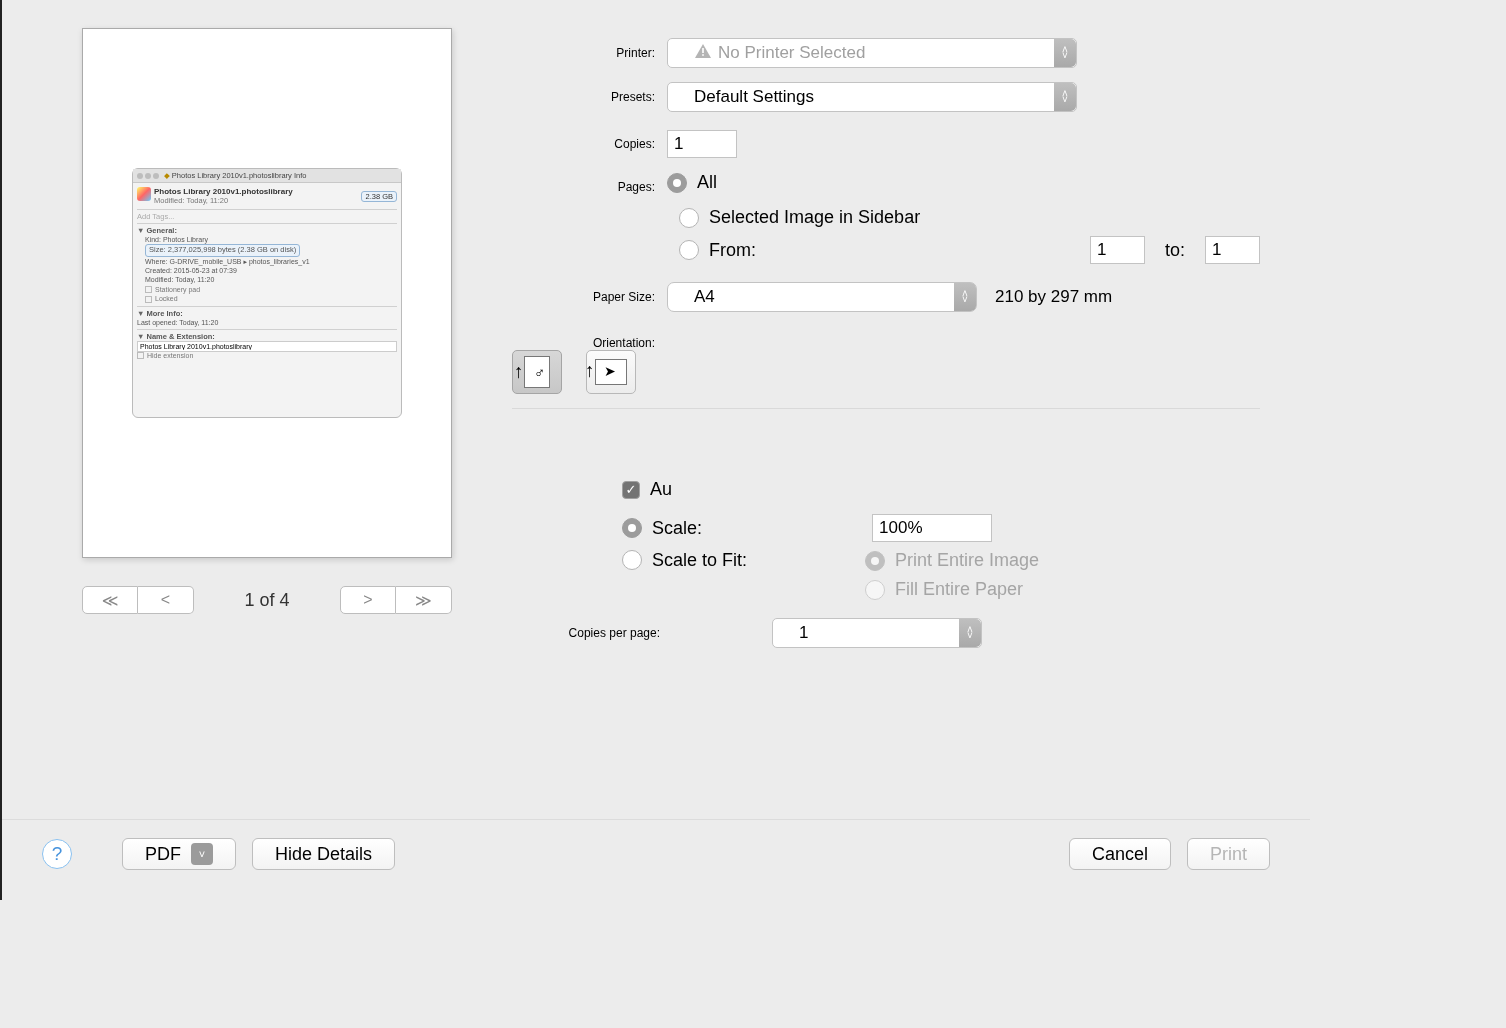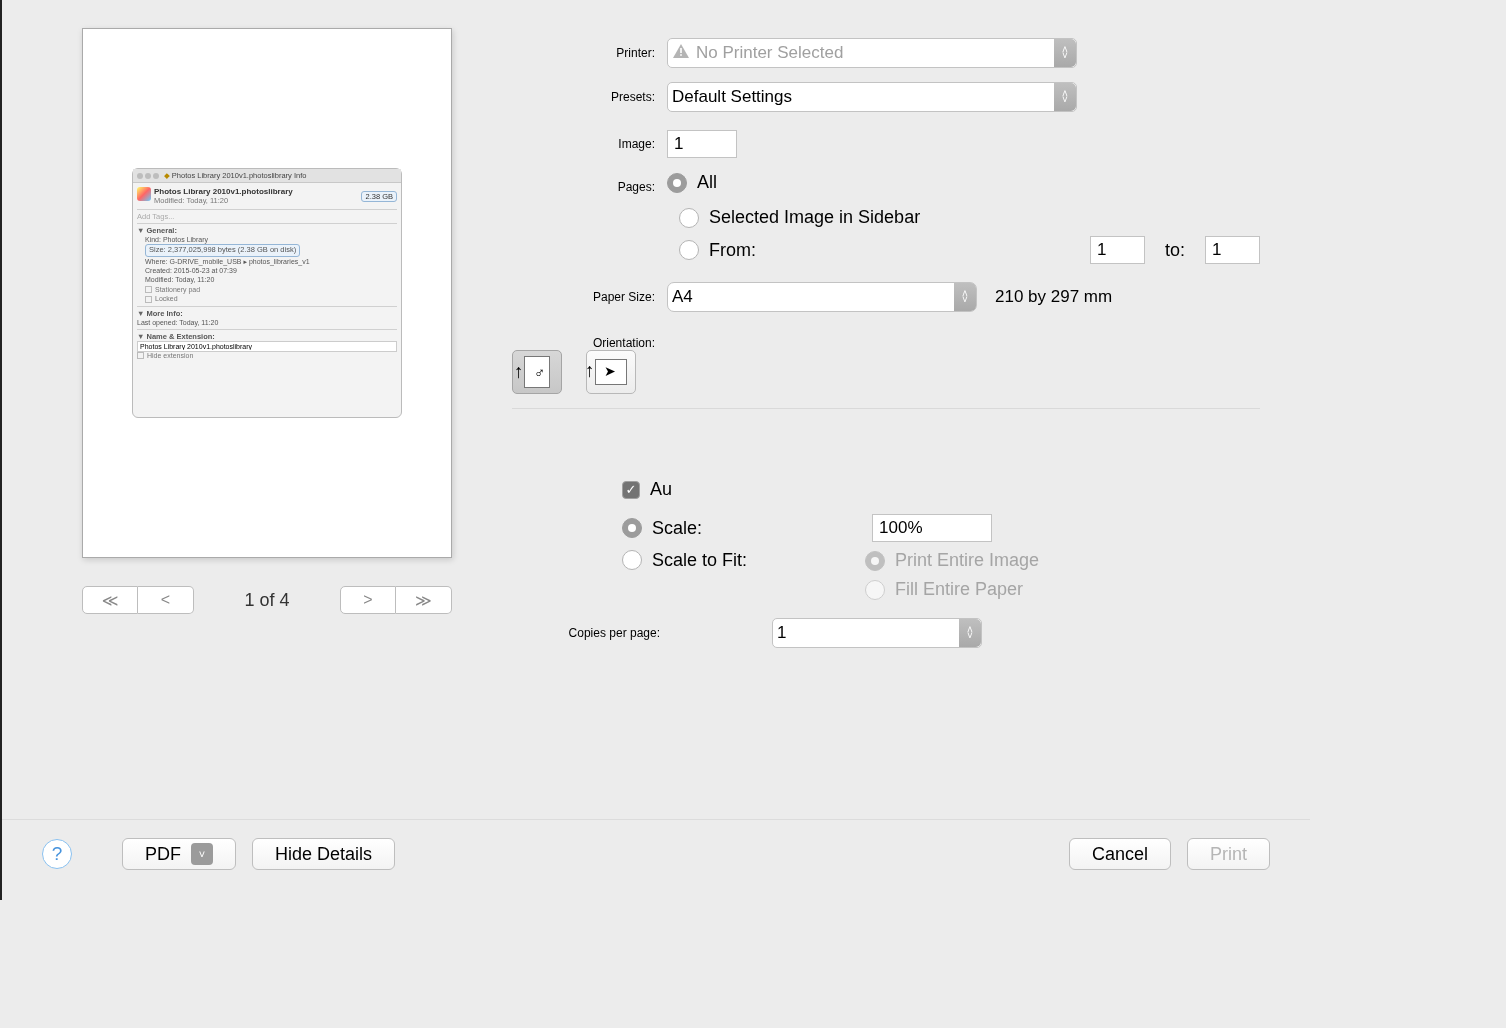--- a/index.html
+++ b/index.html
@@ -71,21 +71,21 @@
   }
   .seg button:first-child{border-radius:5px 0 0 5px;}
   .seg button:last-child{border-radius:0 5px 5px 0; border-left:none;}
   .page-indicator{font-size:18px;color:#333;}
 
   .form-col { flex:1; padding-left:30px; padding-top:10px; position:relative; }
   .form-row { display:flex; align-items:center; margin-bottom:14px; }
   .lab { width:155px; text-align:right; padding-right:12px; font-size:12px; color:#000; }
   .popup { 
     flex:1; max-width:410px; height:30px; background:#fff; border:1px solid #c3c3c3;
-    border-radius:5px; display:flex; align-items:center; padding:0 4px; font-size:17px;
+    border-radius:5px; display:flex; align-items:center; padding:0 26px; font-size:17px;
     position:relative;
   }
   .popup .arrows{
     position:absolute; right:0; top:0; bottom:0; width:22px;
     background:linear-gradient(#bfbfbf,#a9a9a9); border-radius:0 5px 5px 0;
     display:flex;flex-direction:column;align-items:center;justify-content:center;
   }
   .popup .arrows::before{content:"˄";color:#fff;font-size:10px;line-height:6px;}
   .popup .arrows::after{content:"˅";color:#fff;font-size:10px;line-height:6px;}
   .popup.disabled{color:#a0a0a0;}
@@ -237,21 +237,21 @@
 
       <div class="form-row">
         <div class="lab">Presets:</div>
         <div class="popup">
           <span>Default Settings</span>
           <span class="arrows"></span>
         </div>
       </div>
 
       <div class="form-row" style="margin-top:18px;">
-        <div class="lab">Image:</div>
+        <div class="lab">Copies:</div>
         <input class="textfield" value="1" style="">
       </div>
 
       <div class="form-row" style="margin-bottom:6px;">
         <div class="lab">Pages:</div>
         <div style="flex:1;">
           <div class="radio-row">
             <span class="radio sel"></span>
             <span>All</span>
           </div>

